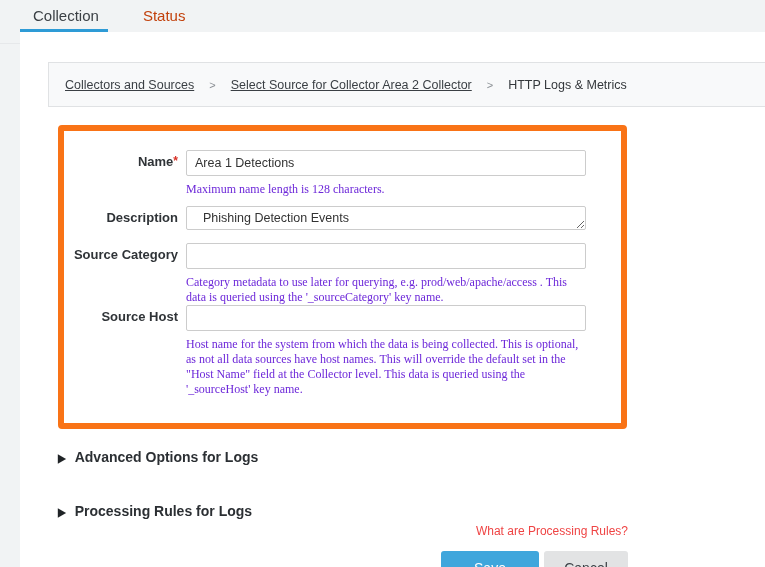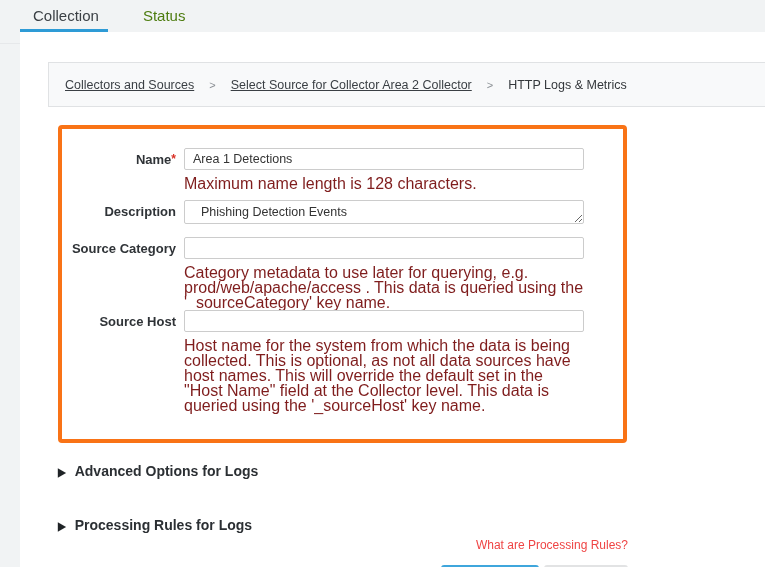--- a/index.html
+++ b/index.html
@@ -14,21 +14,21 @@
 
   
   .topbar {
     position: absolute; top: 0; left: 0; right: 12px; height: 44px;
     background: #f1f3f4;
     border-bottom: 1px solid #e6e8ea;
   }
   .tabs { display: flex; padding-left: 33px; gap: 44px; align-items: center; height: 31px; }
   .tab { font-size: 15px; cursor: pointer; }
   .tab.active { color: #3b4045; }
-  .tab.inactive { color: #4d7c0f; }
+  .tab.inactive { color: #c2410c; }
   .tab-underline {
     position: absolute; left: 20px; top: 29px; width: 88px; height: 4px;
     background: #2e9bd6;
   }
 
   
   .content {
     position: absolute; left: 20px; top: 32px; right: 0; bottom: 0;
     background: #ffffff;
   }
@@ -46,49 +46,49 @@
     white-space: nowrap;
   }
   .crumb-link { color: #3a3f44; text-decoration: underline; cursor: pointer; }
   .crumb-current { color: #33373b; }
   .crumb-sep { color: #8a8f94; font-size: 11px; margin: 0 15px; }
 
   
   .form-card {
     margin: 18px 0 0 38px;
     width: 569px;
-    border: 4px solid #f97316;
+    border: 6px solid #f97316;
     border-radius: 4px;
     padding: 19px 0 14px 0;
   }
   .form-row { display: flex; margin-bottom: 9px; }
   .form-label {
     width: 114px; text-align: right; padding-top: 4px;
     font-size: 13px; font-weight: bold; color: #2f3337; flex: none;
   }
   .required { color: #d93025; font-size: 12px; vertical-align: top; }
   .form-field { margin-left: 8px; width: 400px; }
   .text-input {
     width: 400px; height: 22px;
     border: 1px solid #cccccc; border-radius: 2px;
-    padding: 4px 8px; font-size: 12.5px; color: #333;
+    padding: 12px 8px; font-size: 12.5px; color: #333;
     font-family: "Liberation Sans", sans-serif;
     outline: none; background: #fff;
   }
   .text-area {
     width: 400px; height: 24px; min-height: 24px;
     border: 1px solid #cccccc; border-radius: 2px;
     padding: 3px 16px; font-size: 12.5px; color: #333;
     font-family: "Liberation Sans", sans-serif;
     resize: both; overflow: hidden; outline: none; background: #fff;
     line-height: 16px;
   }
   .helper {
     margin-top: 6px;
-    font-size: 16px; line-height: 15px; color: #7f1d1d;
+    font-size: 12px; line-height: 15px; color: #6d28d9; font-family: Liberation Serif, serif;
   }
 
   
   .below { margin-left: 38px; width: 570px; }
   .section-header {
     display: flex; align-items: center; cursor: pointer;
     font-size: 14px; font-weight: bold; color: #2b2f33;
   }
   .section-advanced { margin-top: 20px; }
   .section-flexrow { margin-top: 19px; display: flex; justify-content: space-between; align-items: center; }

